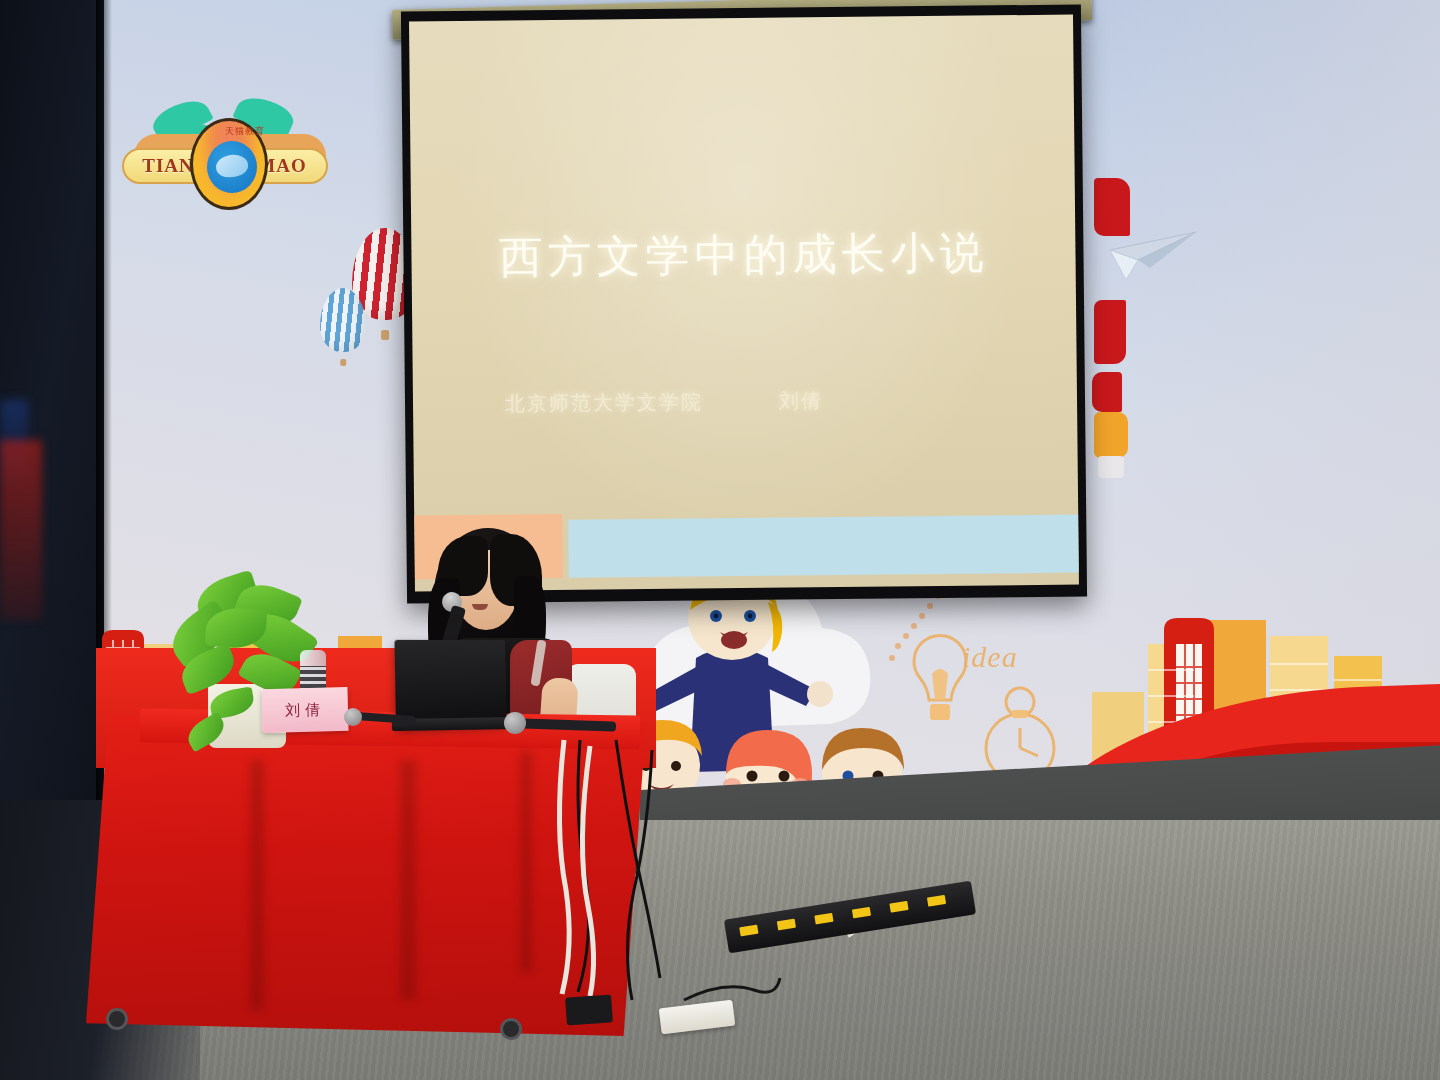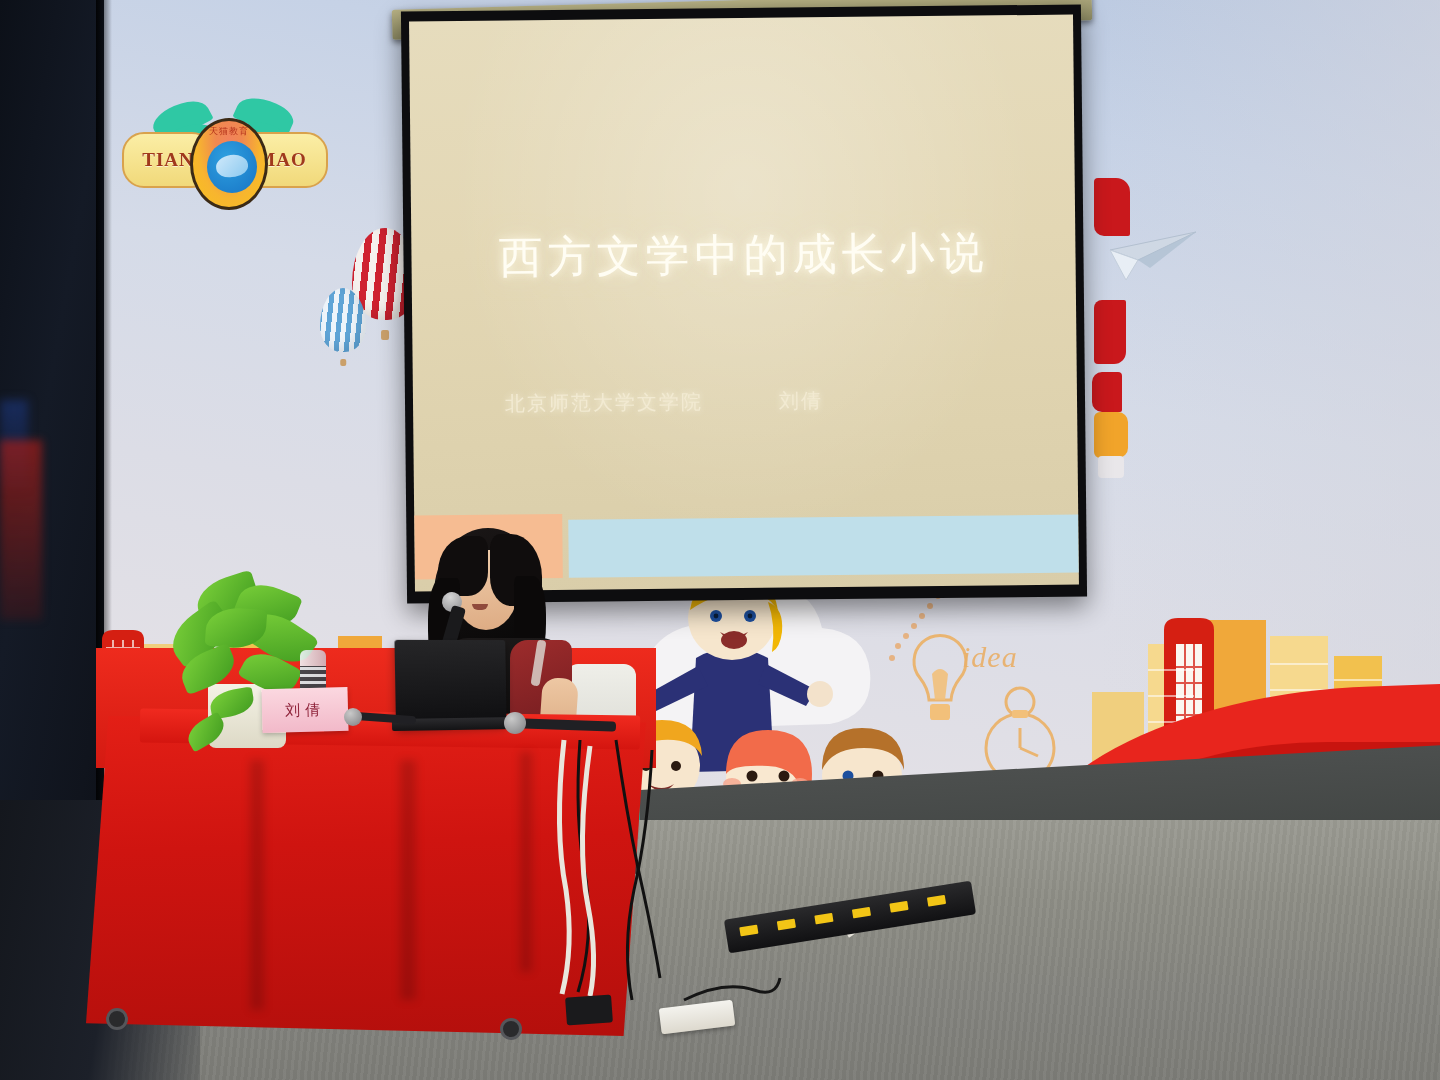--- a/index.html
+++ b/index.html
@@ -60,21 +60,21 @@
   .logo { position:absolute; left:118px; top:78px; width:220px; height:140px; }
   .logo .leaf {
     position:absolute; width:58px; height:30px; background:#2fc8a4;
     border-radius:60% 90% 10% 40%;
   }
   .logo .leaf.l1 { left:34px; top:26px; transform:rotate(-28deg); }
   .logo .leaf.l2 { left:44px; top:44px; transform:rotate(-20deg) scale(.8); }
   .logo .leaf.l3 { left:118px; top:22px; transform:rotate(24deg) scaleX(-1); }
   .logo .leaf.l4 { left:116px; top:42px; transform:rotate(18deg) scaleX(-1) scale(.8); }
   .logo .band {
-    position:absolute; top:54px; height:56px; width:92px; border-radius:22px;
+    position:absolute; top:70px; height:36px; width:92px; border-radius:22px;
     background:linear-gradient(180deg,#fbeea6,#f1d97a);
     border:2px solid #d9a24c;
   }
   .logo .band.left  { left:4px; }
   .logo .band.right { left:118px; }
   .logo .band-shadow {
     position:absolute; top:56px; height:44px; width:86px; border-radius:22px;
     background:#e8a55a;
   }
   .logo .band-shadow.left  { left:16px; }
@@ -95,21 +95,21 @@
     position:absolute; left:14px; top:20px; width:50px; height:52px; border-radius:50%;
     background:radial-gradient(ellipse at 40% 35%, #2ea0e0, #1773c4);
   }
   .logo .emblem-hand {
     position:absolute; left:9px; top:14px; width:32px; height:22px;
     border-radius:50% 50% 45% 45%;
     background:linear-gradient(140deg,#cfe9fb,#8cc9ef);
     transform:rotate(-8deg);
   }
   .logo .emblem-cn {
-    position:absolute; top:4px; left:0; width:100%; text-align:center;
+    position:absolute; top:4px; left:0; width:100%; text-align:right;
     font-size:9px; color:#b5341c; font-family:"Liberation Serif", serif; letter-spacing:1px;
   }
 
   
   .balloon { position:absolute; }
   .balloon .envelope { width:100%; height:82%; border-radius:50% 50% 46% 46%/60% 60% 40% 40%; overflow:hidden; }
   .balloon .basket {
     position:absolute; left:50%; bottom:0; width:12%; height:9%;
     transform:translateX(-50%); background:#caa06a; border-radius:2px;
   }

